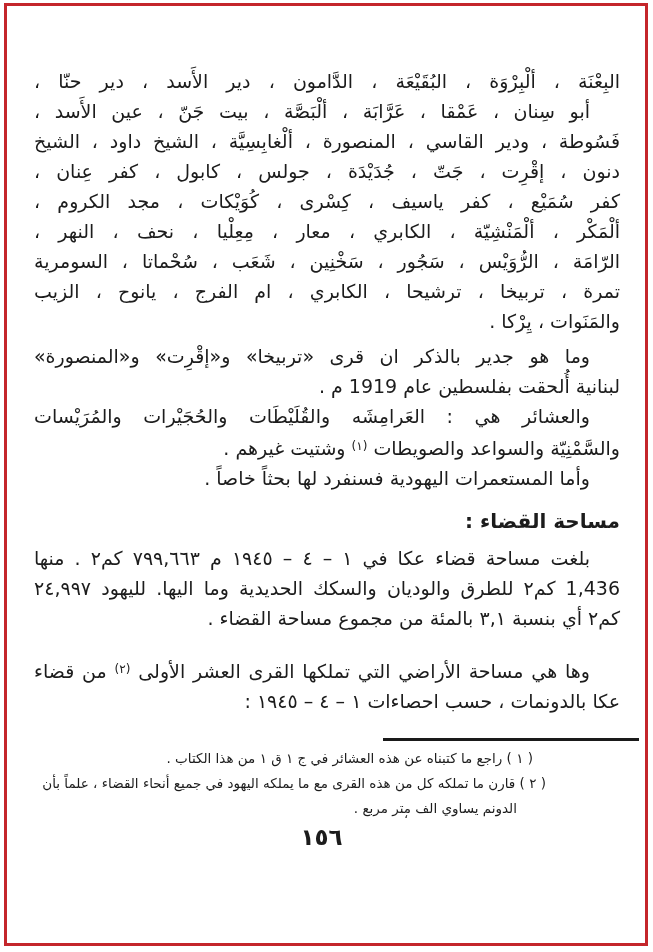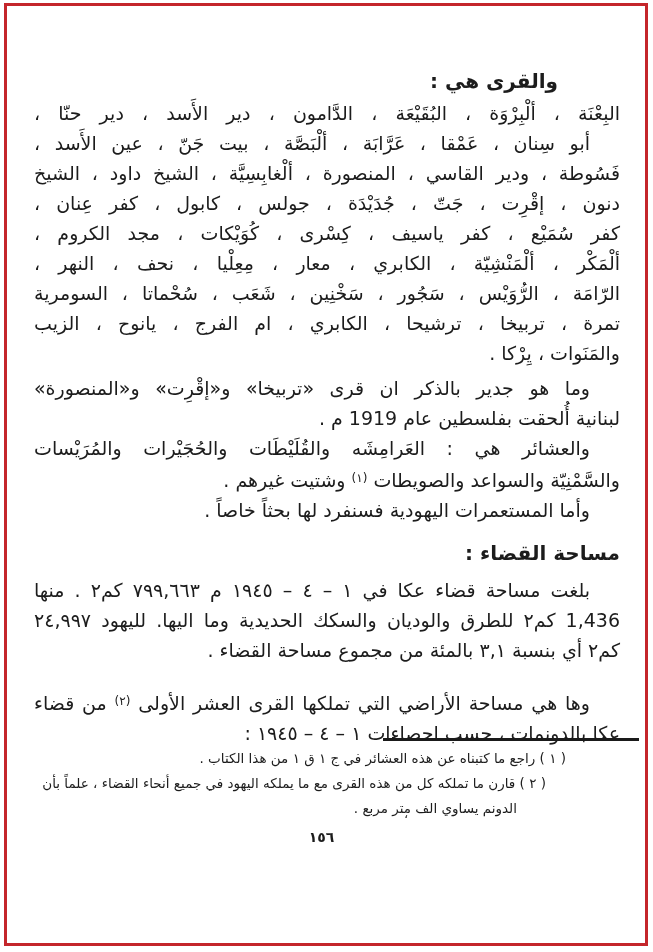--- a/index.html
+++ b/index.html
@@ -70,49 +70,48 @@
   .footnotes {
     position: absolute;
     top: 746px;
     right: 33px;
     left: 34px;
     direction: rtl;
     font-size: 13.5px;
     line-height: 25px;
     text-align: right;
   }
-  .fn1  { margin-right: 54px; }
+  .fn1  { margin-right: 87px; }
   .fn2a { margin-right: 74px; }
   .fn2b { margin-right: 103px; }
   .page-num {
     position: absolute;
     top: 822px;
     left: 0;
     right: 10px;
     text-align: center;
-    font-size: 14px;
+    font-size: 23px;
     font-weight: bold;
     line-height: 30px;
   }
   .stray-mark {
     position: absolute;
     top: 806px;
     left: 404px;
     font-size: 13px;
     color: #333;
   }
 </style>
 </head>
 <body style="color: rgb(28, 28, 28);">
 
 <div class="frame" style="border-color: rgb(196, 38, 43);"></div>
 
 <div class="main-text">
 
-  <div class="h1">والقرى هي :</div>
 
   <div>
     <div class="line jf">البِعْنَة ، ألْبِرْوَة ، البُقَيْعَة ، الدَّامون ، دير الأَسد ، دير حنّا ،</div>
     <div class="line jf ind">أبو سِنان ، عَمْقا ، عَرَّابَة ، ألْبَصَّة ، بيت جَنّ ، عين الأَسد ،</div>
     <div class="line jf">فَسُوطة ، ودير القاسي ، المنصورة ، ألْغابِسِيَّة ، الشيخ داود ، الشيخ</div>
     <div class="line jf">دنون ، إقْرِت ، جَتّ ، جُدَيْدَة ، جولس ، كابول ، كفر عِنان ،</div>
     <div class="line jf">كفر سُمَيْع ، كفر ياسيف ، كِسْرى ، كُوَيْكات ، مجد الكروم ،</div>
     <div class="line jf">ألْمَكْر ، ألْمَنْشِيّة ، الكابري ، معار ، مِعِلْيا ، نحف ، النهر ،</div>
     <div class="line jf">الرّامَة ، الرُّوَيْس ، سَجُور ، سَخْنِين ، شَعَب ، سُحْماتا ، السومرية</div>
     <div class="line jf">تمرة ، تربيخا ، ترشيحا ، الكابري ، ام الفرج ، يانوح ، الزيب</div>

